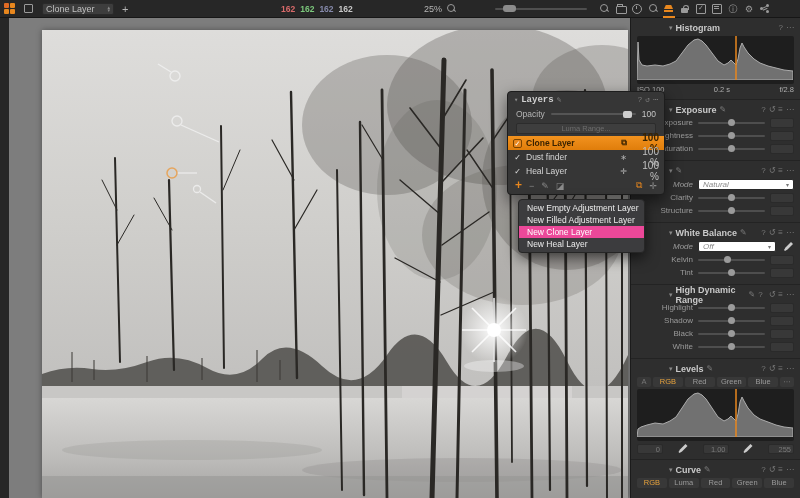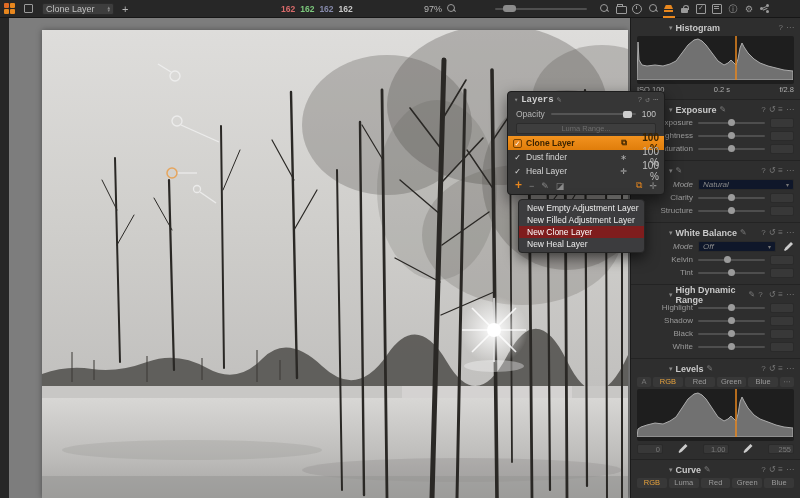--- a/index.html
+++ b/index.html
@@ -61,21 +61,21 @@
   .sec-head .spacer { flex:1; }
   .srow { display:flex; align-items:center; height:13px; gap:5px; }
   .slabel { width:56px; text-align:right; color:#9a9a9a; font-size:8px; }
   .track { position:relative; flex:1; height:2px; background:#4e4e4e; border-radius:1px; }
   .handle { position:absolute; top:-2.5px; width:7px; height:7px; border-radius:50%; background:#9b9b9b; }
   .vbox { width:24px; height:10px; background:#383838; border:1px solid #2a2a2a; border-radius:2px;
     color:#7a7a7a; font-size:7.5px; text-align:right; padding-right:2px; line-height:9px; }
   .histo-wrap { position:relative; margin-top:2px; background:#1e1e1e; border-radius:2px; }
   .histo-labels { display:flex; justify-content:space-between; color:#aeaeae; font-size:7.5px; margin-top:1px; }
   .mode-row { display:flex; align-items:center; height:14px; gap:5px;font-style:italic; }
-  .mode-box { flex:1; height:11px; background:#0f172a; border:1px solid #2a2a2a; border-radius:2px;
+  .mode-box { flex:1; height:11px; background:#ffffff; border:1px solid #2a2a2a; border-radius:2px;
     color:#8a8a8a; font-size:8px; display:flex; align-items:center; padding:0 4px; }
   .mode-box .dd { margin-left:auto; color:#777; font-size:6px; }
   .tabs { display:flex; gap:2px; align-items:center; margin:2px 0; }
   .tab { flex:1; text-align:center; font-size:7.5px; color:#9a9a9a; background:#383838; border-radius:2px; height:10px; line-height:10px; }
   .tab.active { color:#e8a33d; }
   .tab.mini { flex:0 0 14px; color:#777; }
   .lv-bottom { display:flex; align-items:center; justify-content:space-between; margin-top:2px; }
   .eyedrop { width:12px; height:11px; }
   .wb-drop { width:11px; height:11px; margin-left:2px; }
 
@@ -100,21 +100,21 @@
     color:#fff; font-size:7px; line-height:8px; text-align:center; font-weight:bold; }
   .lp-tools { display:flex; align-items:center; gap:7px; height:13px; padding:0 7px; margin-top:1px; }
   .lp-tools .plus { color:#e8871e; font-size:12px; font-weight:bold; line-height:11px; }
   .lp-tools .dim { color:#8a8a8a; font-size:9px; }
   .lp-tools .orange { color:#e8871e; font-size:9px; margin-left:auto; }
 
   
   .ctx-menu { position:absolute; left:518px; top:199px; width:127px; background:#3c3c3e;
     border:1px solid #262626; border-radius:4px; box-shadow:0 5px 14px rgba(0,0,0,.6); z-index:40; padding:2px 0; }
   .ctx-item { height:12px; line-height:12px; padding-left:8px; font-size:8.5px; color:#ededed; white-space:nowrap; }
-  .ctx-item.highlight { background:#7f1d1d; color:#fff; }
+  .ctx-item.highlight { background:#ec4899; color:#fff; }
 </style>
 </head>
 <body>
 
 <div class="app">
 
   <div class="topbar">
     <div class="logo-grid">
         <span></span>
         <span></span>
@@ -131,21 +131,21 @@
     </div>
     <div class="tb-plus">+</div>
 
     <div class="rgb-readout">
       <span id="rv-r" style="color: rgb(217, 106, 106);">162</span>
       <span id="rv-g" style="color: rgb(124, 200, 124);">162</span>
       <span id="rv-b" style="color: rgb(133, 137, 170);">162</span>
       <span id="rv-l" style="color: rgb(200, 200, 200);">162</span>
     </div>
 
-    <span class="zoom-pct">97%</span>
+    <span class="zoom-pct">25%</span>
     <span class="loupe zoom-out"></span>
     <div class="zoom-slider">
         <div class="zhandle"></div>
       </div>
     <span class="loupe zoom-in"></span>
 
     <div class="tb-icons">
       <span class="ticon i-folder"></span>
       <span class="ticon i-clock"></span>
       <span class="ticon"><span class="loupe"></span></span>

